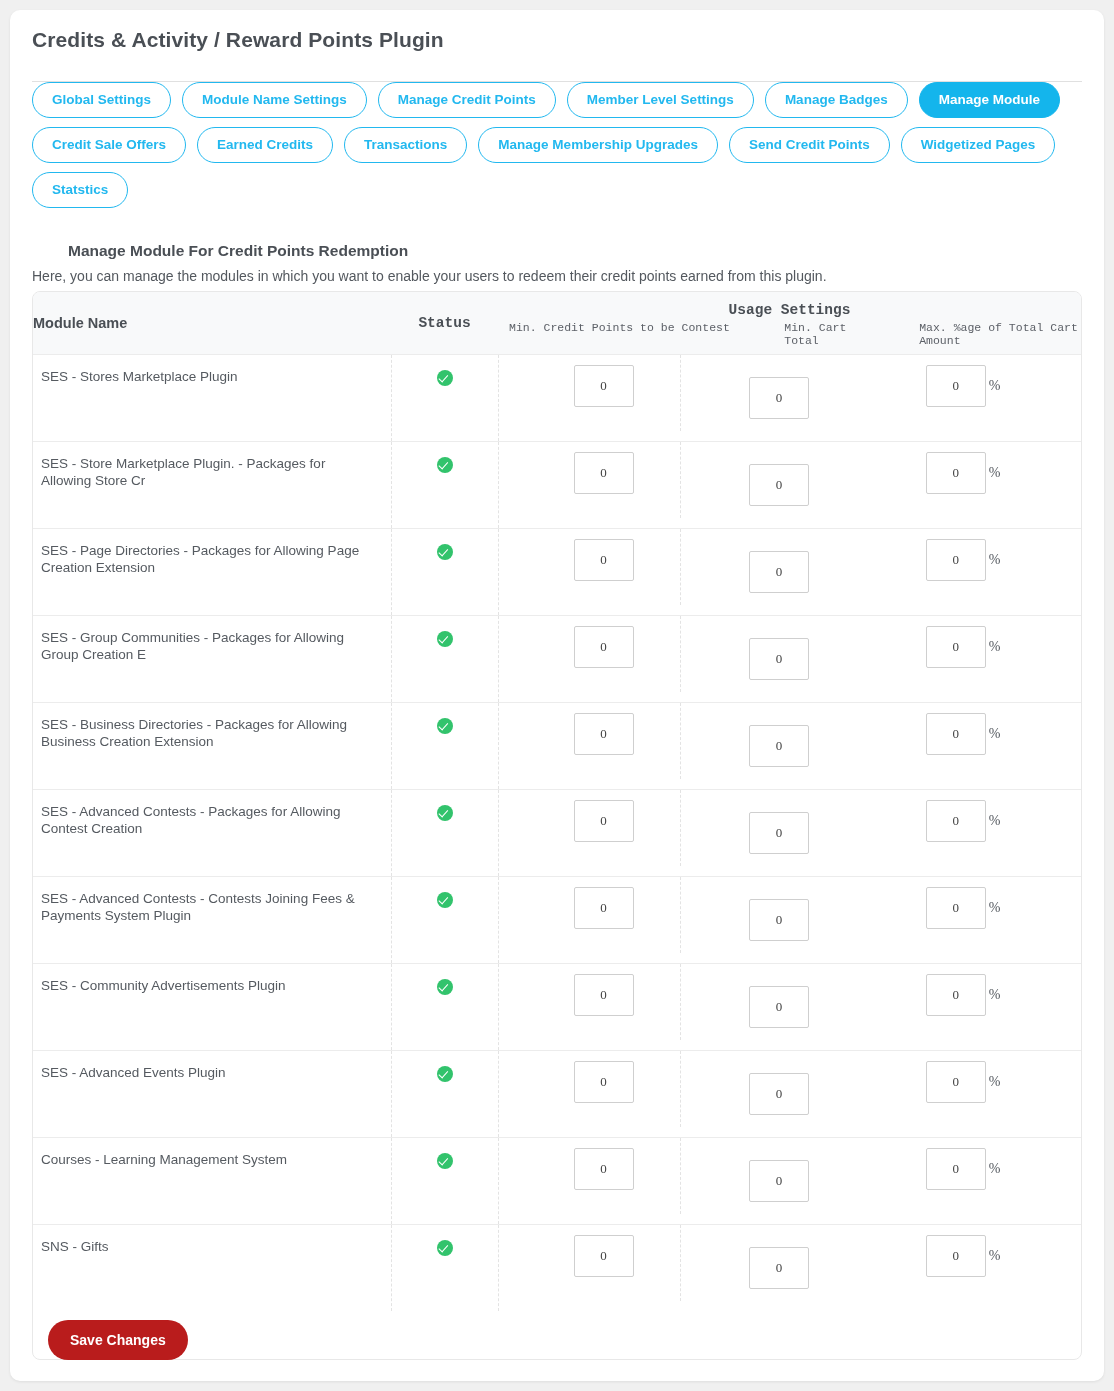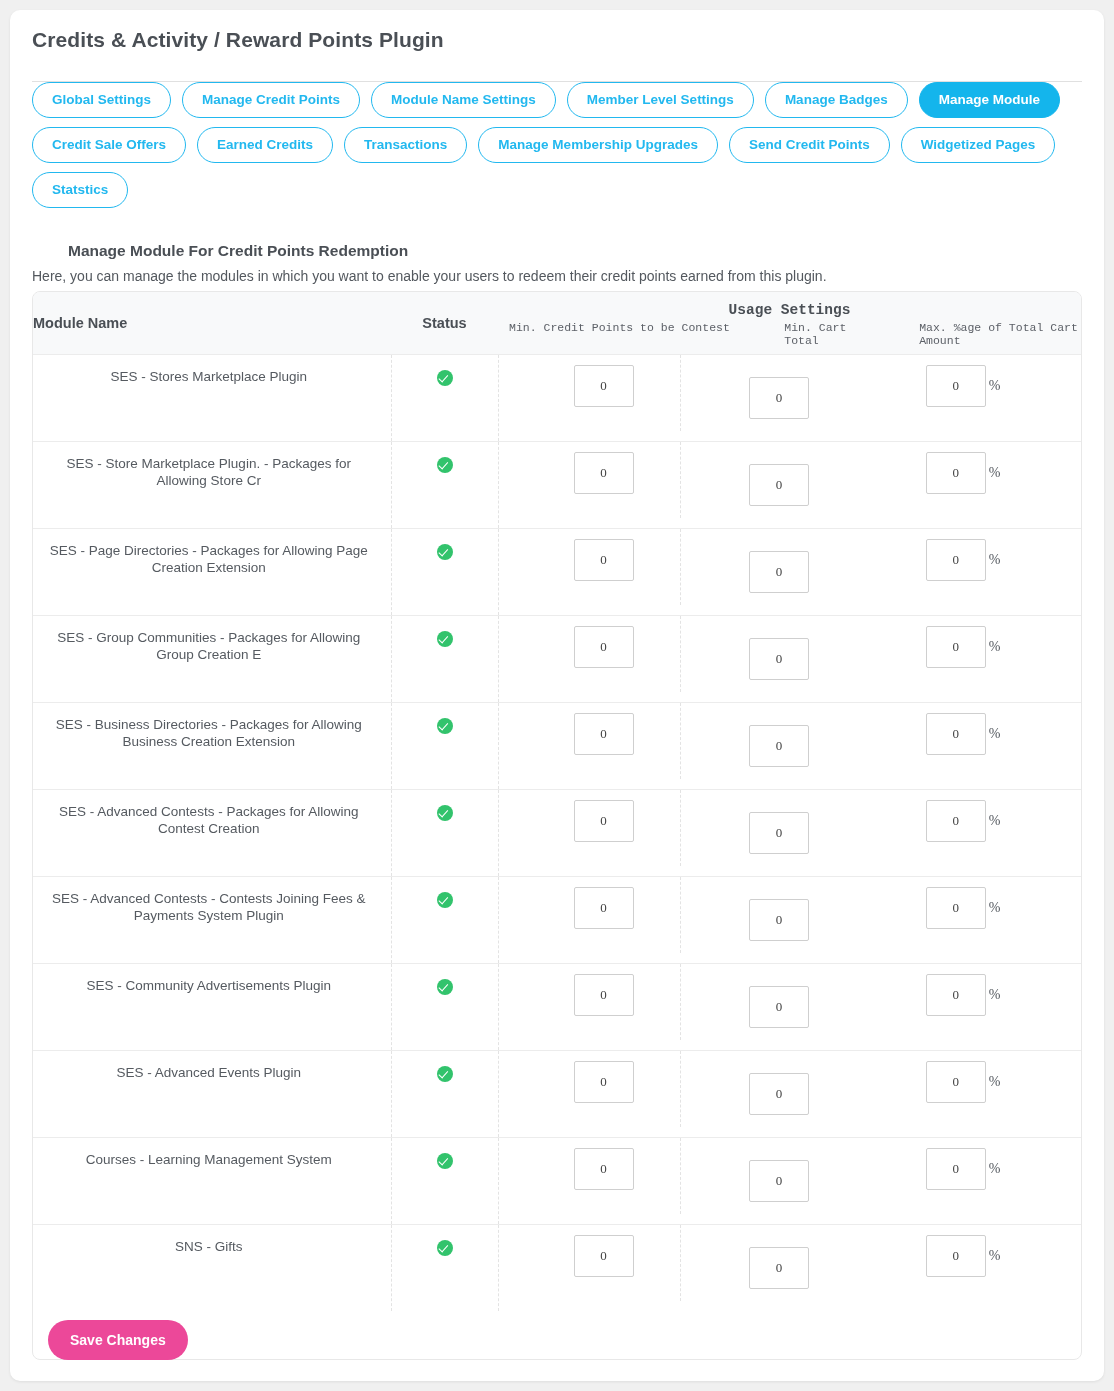--- a/index.html
+++ b/index.html
@@ -135,20 +135,21 @@
   }
   th.col-status {
     width: 107px;
     text-align: center;
     vertical-align: middle;
     font-size: 14.5px;
     font-weight: bold;
     color: #4a4f55;
     height: 62px;
     border-right: 1px solid #ececec;
+    font-family: Liberation Mono, monospace;
   }
   th.col-usage {
     vertical-align: top;
     padding: 0;
     height: 62px;
   }
   .usage-wrap { height: 62px; position: relative; font-family: Liberation Mono, monospace; }
   .usage-title {
     text-align: center;
     font-size: 14.5px;
@@ -179,21 +180,20 @@
   tbody tr:first-child td { border-top: 1px solid #ececec; }
 
   td.c-module {
     width: 358px;
     padding: 13px 14px 0 8px;
     font-size: 13.5px;
     color: #555a60;
     line-height: 17px;
     height: 86px;
     border-right: 1px dashed #e3e3e3;
-    text-align: center;
   }
   td.c-status {
     width: 107px;
     text-align: center;
     padding-top: 13px;
     height: 86px;
     border-right: 1px dashed #e3e3e3;
   }
   td.c-fields {
     padding: 0;
@@ -253,42 +253,42 @@
     transform: rotate(42deg);
   }
 
   
   .save-btn {
     position: absolute;
     left: 38px;
     top: 1310px;
     height: 40px;
     padding: 0 22px;
-    background: #ec4899;
+    background: #b91c1c;
     color: #ffffff;
     border: none;
     border-radius: 20px;
     font-size: 14px;
     font-weight: bold;
     font-family: "Liberation Sans", sans-serif;
     cursor: pointer;
   }
 </style>
 </head>
 <body>
 
 <div class="page-card">
 
   <div class="page-title">Credits &amp; Activity / Reward Points Plugin</div>
   <div class="title-rule"></div>
 
   <div class="tabs" id="tabs">
       <div class="tab">Global Settings</div>
+      <div class="tab">Module Name Settings</div>
       <div class="tab">Manage Credit Points</div>
-      <div class="tab">Module Name Settings</div>
       <div class="tab">Member Level Settings</div>
       <div class="tab">Manage Badges</div>
       <div class="tab active">Manage Module</div>
       <div class="tab">Credit Sale Offers</div>
       <div class="tab">Earned Credits</div>
       <div class="tab">Transactions</div>
       <div class="tab">Manage Membership Upgrades</div>
       <div class="tab">Send Credit Points</div>
       <div class="tab">Widgetized Pages</div>
       <div class="tab">Statstics</div>

